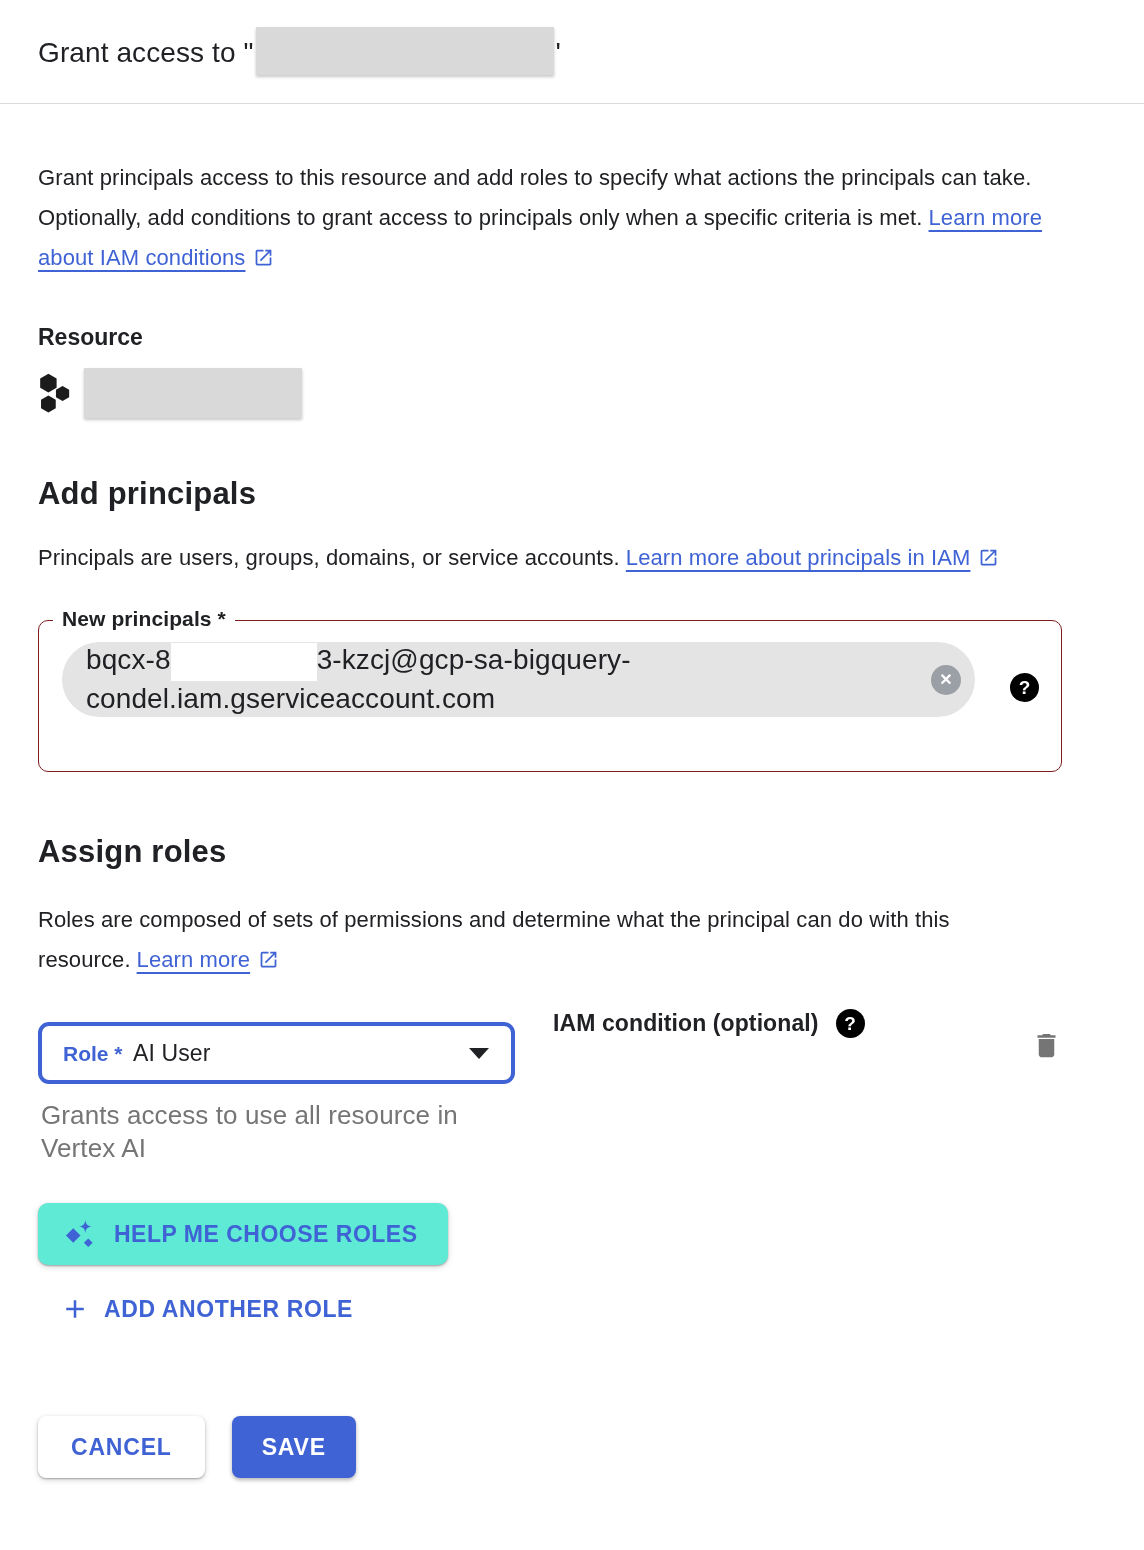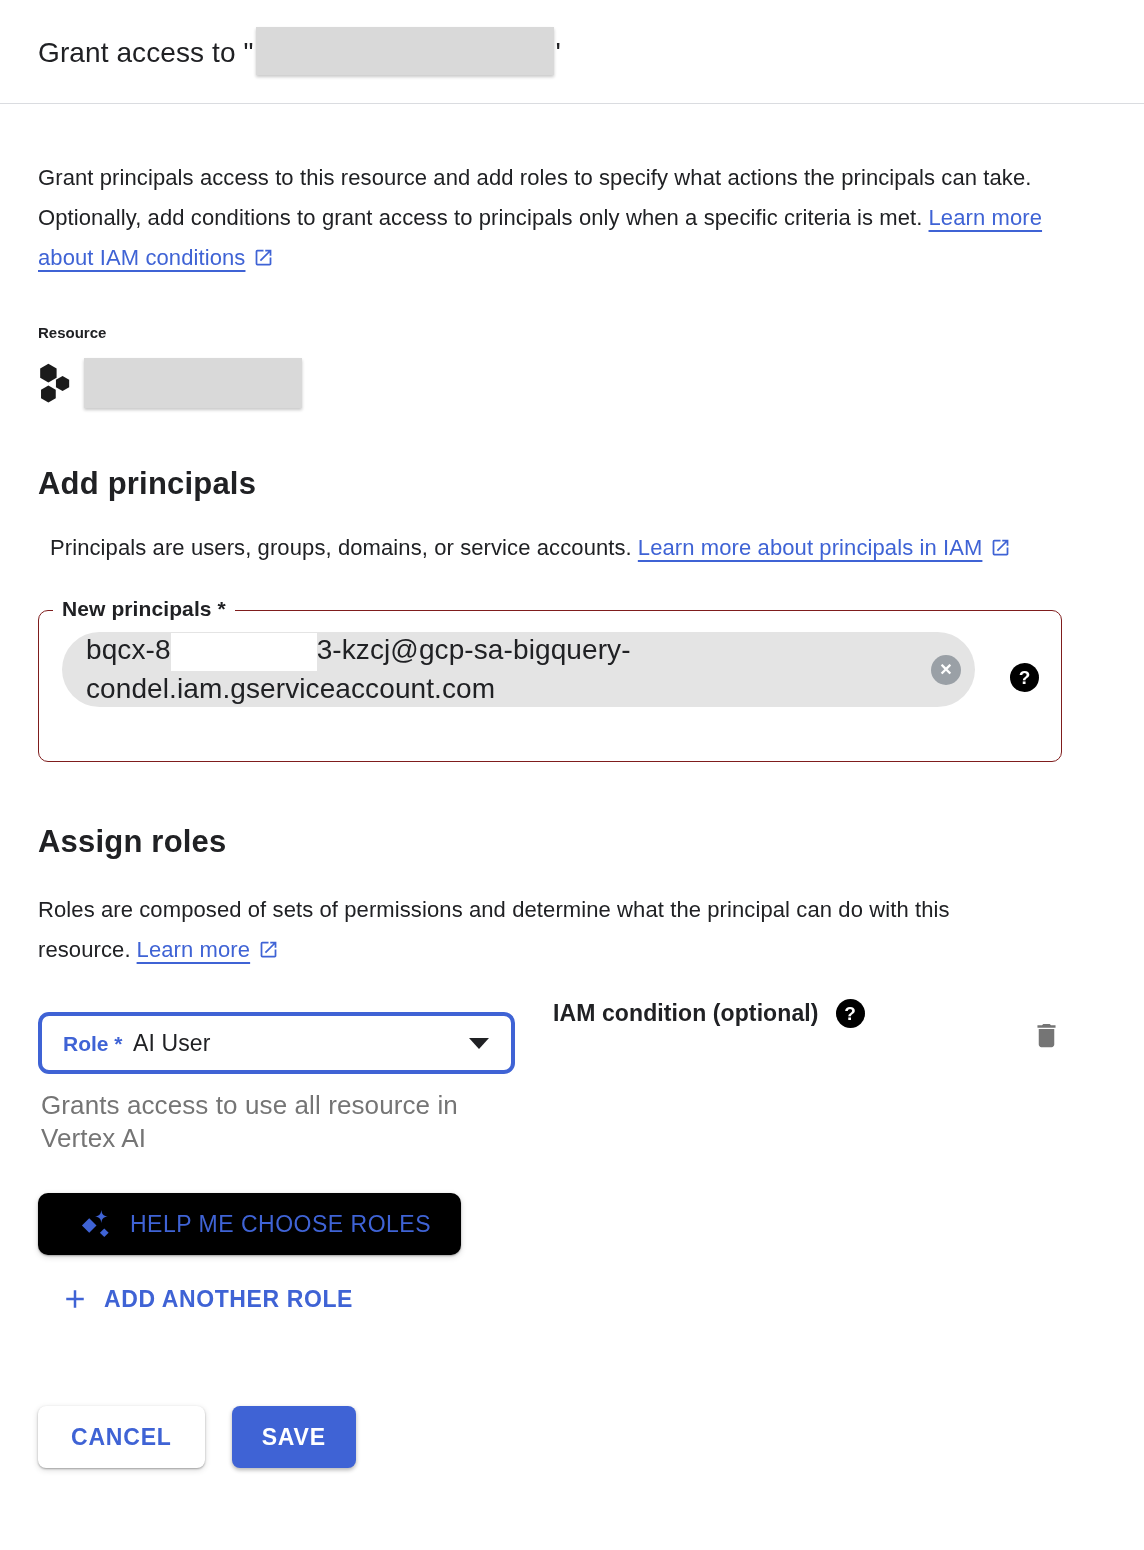--- a/index.html
+++ b/index.html
@@ -38,31 +38,31 @@
     margin: 54px 0 0 0;
     font-size: 22px;
     line-height: 40px;
     letter-spacing: 0.1px;
   }
   a.link { color: var(--accent); text-decoration: none; cursor: pointer; margin-left: 6px; }
   a.link .link-text { text-decoration: underline; text-underline-offset: 5px; }
   .ext-icon { margin-left: 8px; vertical-align: -3px; }
 
   
-  h3.resource-heading { margin: 46px 0 0 0; font-size: 15px; font-weight: 700; }
+  h3.resource-heading { margin: 46px 0 0 0; font-size: 23px; font-weight: 700; }
   .resource-row { margin-top: 17px; display: flex; align-items: center; gap: 12px; }
   .redact-resource {
     width: 218px; height: 50px; background: #d9d9d9;
     box-shadow: 0 2px 3px rgba(0,0,0,0.22);
   }
 
   
   h2.section-heading { margin: 58px 0 0 0; font-size: 31px; font-weight: 700; letter-spacing: 0.2px; }
   h2.assign { margin-top: 62px; }
-  p.tight { margin-top: 26px; margin-left: 12px; }
+  p.tight { margin-top: 26px; }
   p.assign-p { margin-top: 30px; }
 
   
   .principals-field {
     position: relative;
     margin-top: 42px;
     width: 1024px;
     border: 1px solid #7f1d1d;
     border-radius: 10px;
     padding: 21px 22px 54px 23px;
@@ -173,28 +173,28 @@
     font-family: inherit;
   }
   .textbtn .plus-icon { margin-right: 14px; }
   .trash-col { margin-left: auto; margin-top: 8px; cursor: pointer; background: none; border: none; padding: 0; }
 
   
   .help-btn {
     margin-top: 38px;
     display: inline-flex; align-items: center; gap: 17px;
     height: 62px;
-    padding: 0 30px 0 42px;
-    background: #000000;
+    padding: 0 30px 0 26px;
+    background: #5eead4;
     border: none;
     border-radius: 10px;
     box-shadow: 0 1px 2px rgba(0,0,0,0.3), 0 2px 6px rgba(0,0,0,0.15);
     color: var(--accent);
     font-size: 23px;
-    font-weight: 400;
+    font-weight: 700;
     letter-spacing: 0.5px;
     cursor: pointer;
     font-family: inherit;
   }
 
   .add-role { margin-top: 28px; margin-left: 22px; padding-left: 0; }
 
   
   .footer { margin-top: 88px; padding-bottom: 28px; display: flex; gap: 27px; }
   .btn {

